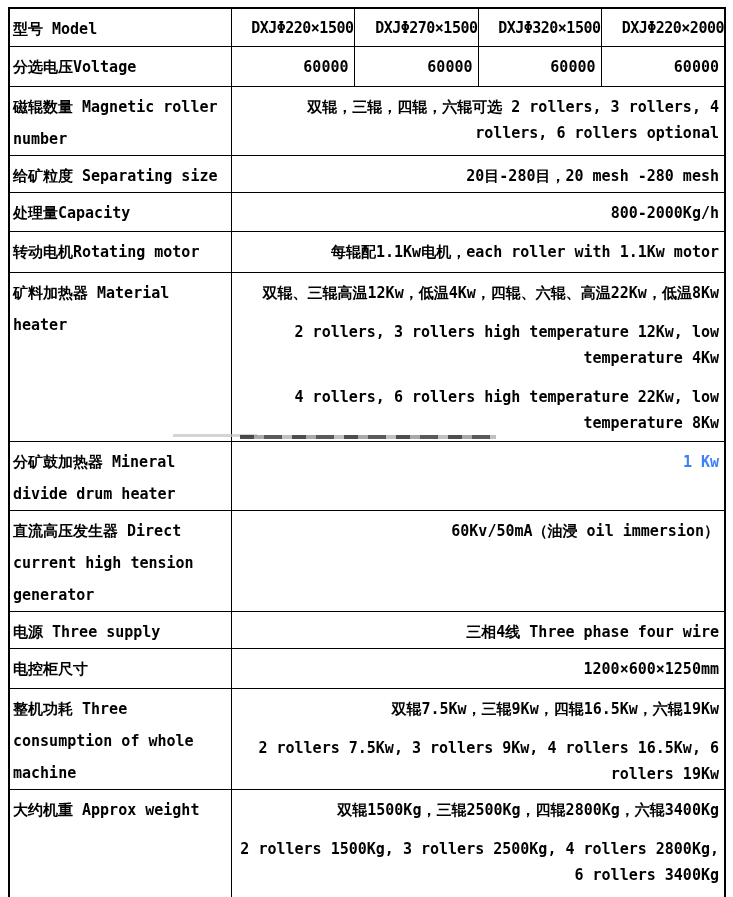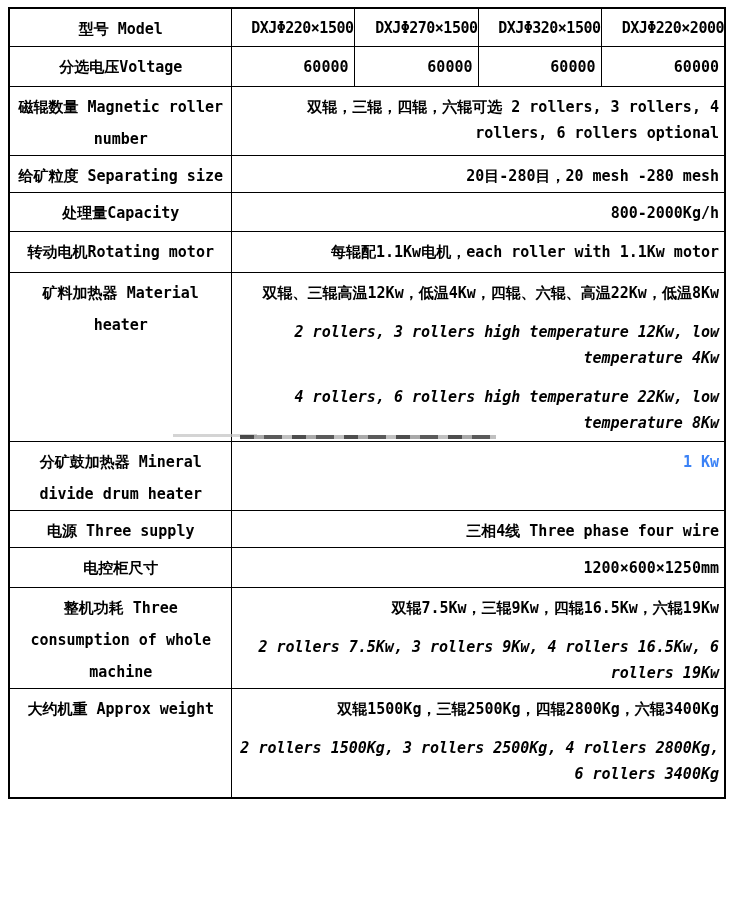--- a/index.html
+++ b/index.html
@@ -22,36 +22,36 @@
     width: 716px;
     border: 2px solid #000000;
   }
   table.spec td {
     border: 1px solid #000000;
     vertical-align: top;
     overflow: hidden;
     font-size: 15px;
   }
   td.lbl {
-    text-align: center;
+    text-align: left;
     padding: 4px 2px 0 3px;
     line-height: 32px;
   }
   td.val {
     text-align: right;
     padding: 7px 5px 0 5px;
     line-height: 26px;
   }
   td.model-cell {
     text-align: right;
     padding: 5px 0 0 0;
     line-height: 28px;
     letter-spacing: -0.5px;
   }
-  .para + .para { margin-top: 13px; font-style: italic; }
+  .para + .para { margin-top: 13px; }
   .muted { color: #3b82f6; }
   
   .smear {
     position: absolute;
     left: 165px; top: 427px;
     width: 84px; height: 3px;
     background: #c2c2c2;
     opacity: 0.7;
   }
   .dashes {
@@ -131,20 +131,26 @@
       </td>
     </tr>
 
     <tr style="height:68px">
       <td class="lbl">分矿鼓加热器 Mineral divide drum heater</td>
       <td class="val" colspan="4">
         <div class="para muted">1 Kw</div>
       </td>
     </tr>
 
+    <tr style="height:97px">
+      <td class="lbl">直流高压发生器 Direct current high tension generator</td>
+      <td class="val" colspan="4">
+        <div class="para">60Kv/50mA（油浸 oil immersion）</div>
+      </td>
+    </tr>
 
     <tr style="height:36px">
       <td class="lbl">电源 Three supply</td>
       <td class="val" colspan="4">
         <div class="para">三相4线 Three phase four wire</div>
       </td>
     </tr>
 
     <tr style="height:40px">
       <td class="lbl">电控柜尺寸</td>

